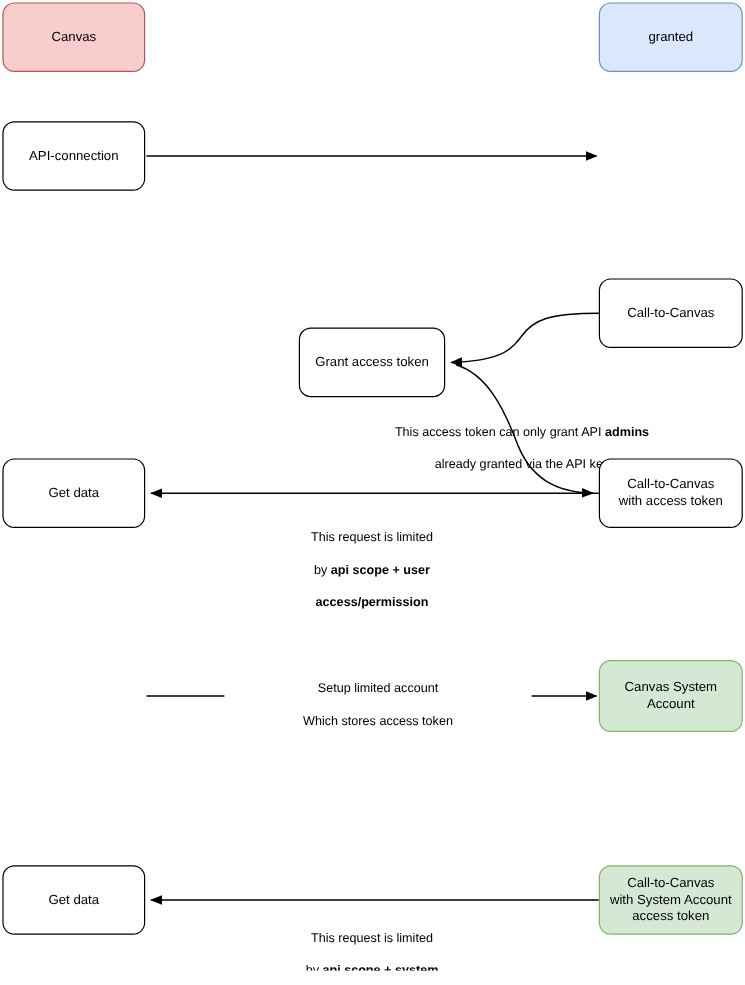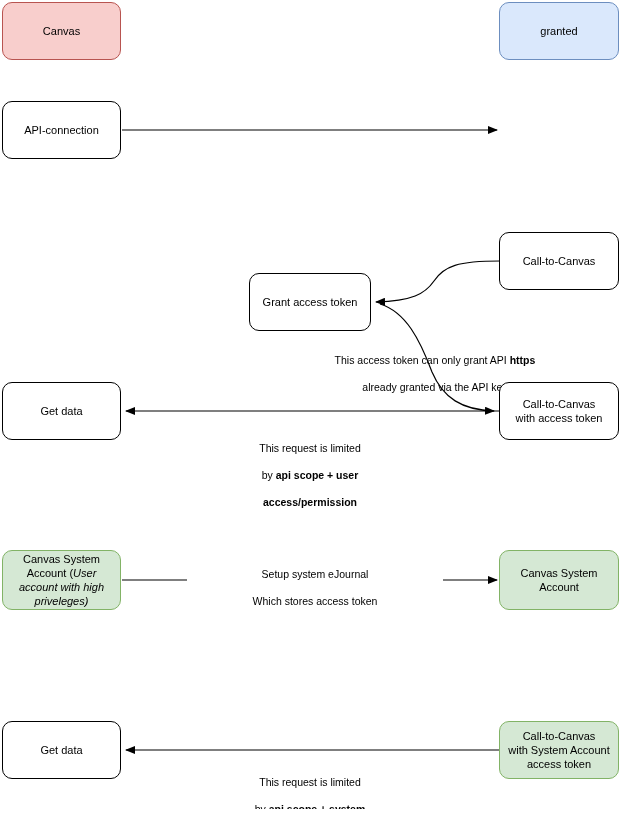--- a/index.html
+++ b/index.html
@@ -116,45 +116,42 @@
 
   <div class="node" style="left:499px; top:232px; width:120px; height:58px;">
     <span class="node-label">Call-to-Canvas</span>
   </div>
 
   <div class="node" style="left:249px; top:273px; width:122px; height:58px;text-align:center;">
     <span class="node-label">Grant access token</span>
   </div>
 
   <div class="annot" style="left:305px; top:340px; width:260px;">
-    <span>This access token can only grant API </span><b>https</b><br>
+    <span>This access token can only grant API </span><b>admins</b><br>
     <span>already granted via the API key</span>
   </div>
 
   <div class="node" style="left:2px; top:382px; width:119px; height:58px;">
     <span class="node-label">Get data</span>
   </div>
 
   <div class="node" style="left:499px; top:382px; width:120px; height:58px;">
     <span class="node-label">Call-to-Canvas
 with access token</span>
   </div>
 
   <div class="annot" style="left:230px; top:428px; width:160px;">
     <span>This request is limited</span><br>
     <span>by </span><b>api scope + user</b><br>
     <b>access/permission</b>
   </div>
 
-  <div class="node green" style="left:2px; top:550px; width:119px; height:60px;">
-    <span class="node-label"><span>Canvas System</span> <span>Account (</span><i class="ital">User account with high priveleges</i><i class="ital">)</i></span>
-  </div>
 
   <div class="annot" style="left:185px; top:554px; width:260px;">
-    <span>Setup system eJournal</span><br>
+    <span>Setup limited account</span><br>
     <span>Which stores access token</span>
   </div>
 
 
   <div class="node green" style="left:499px; top:550px; width:120px; height:60px;">
     <span class="node-label">Canvas System
 Account</span>
   </div>
 
   <div class="node" style="left:2px; top:721px; width:119px; height:58px;">

